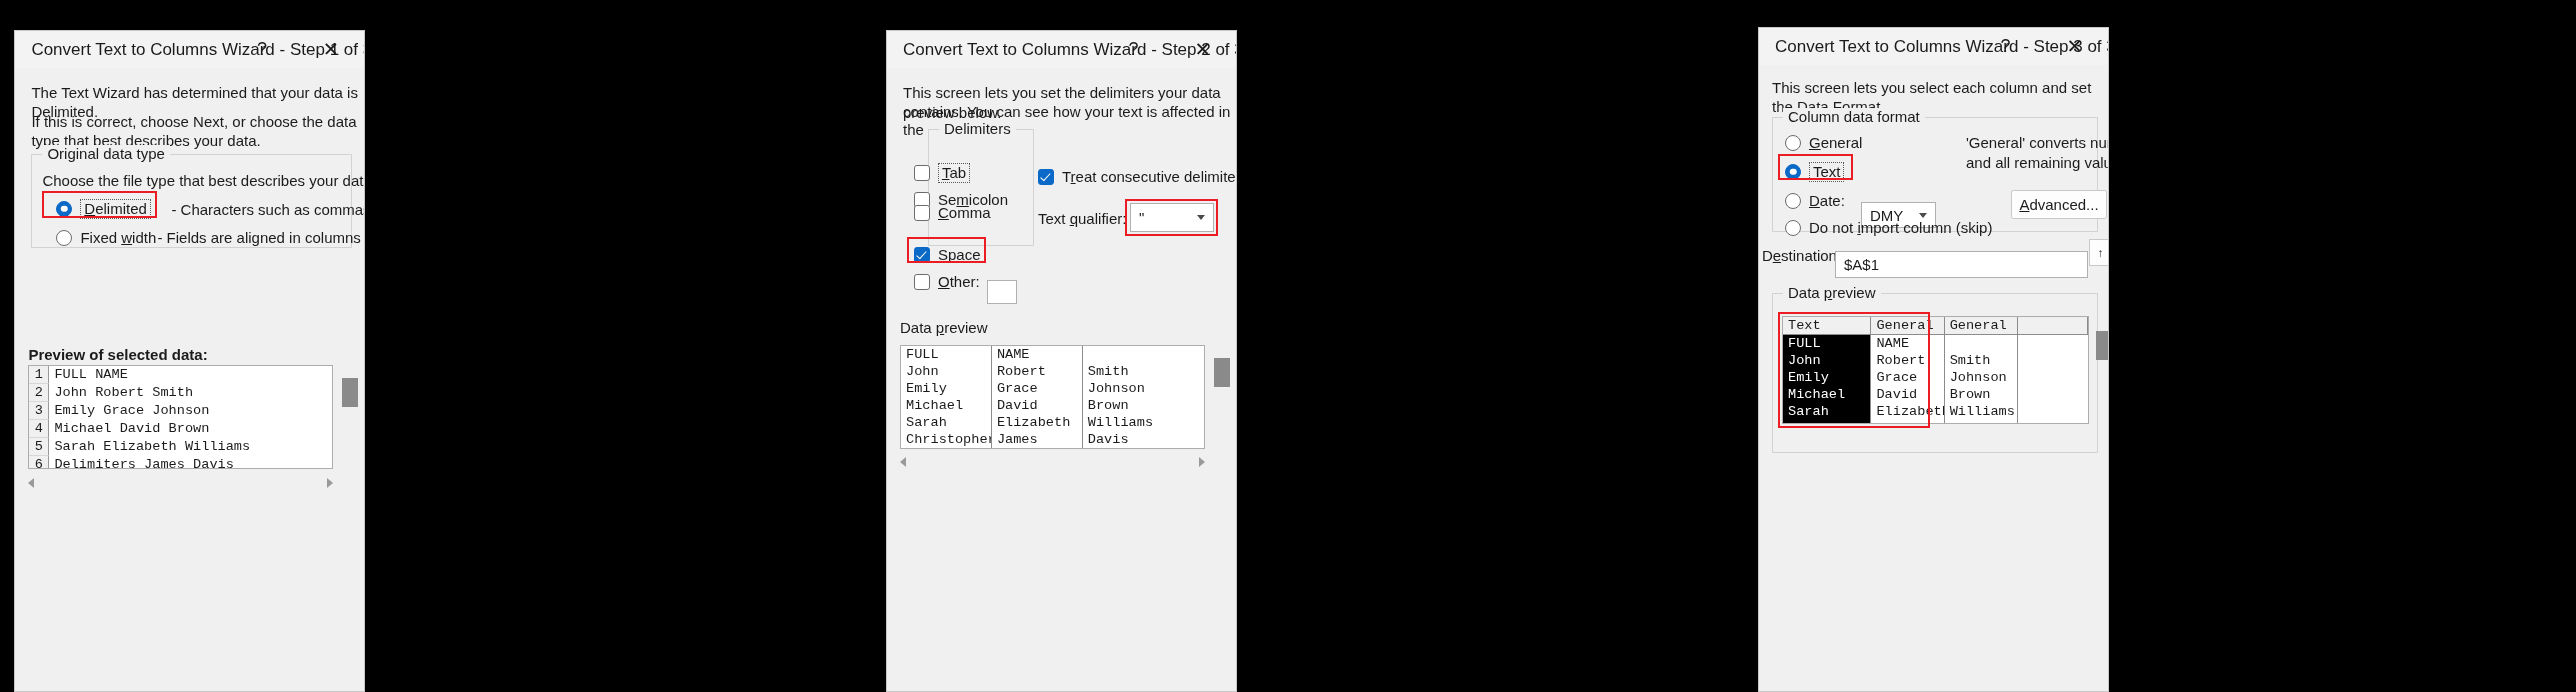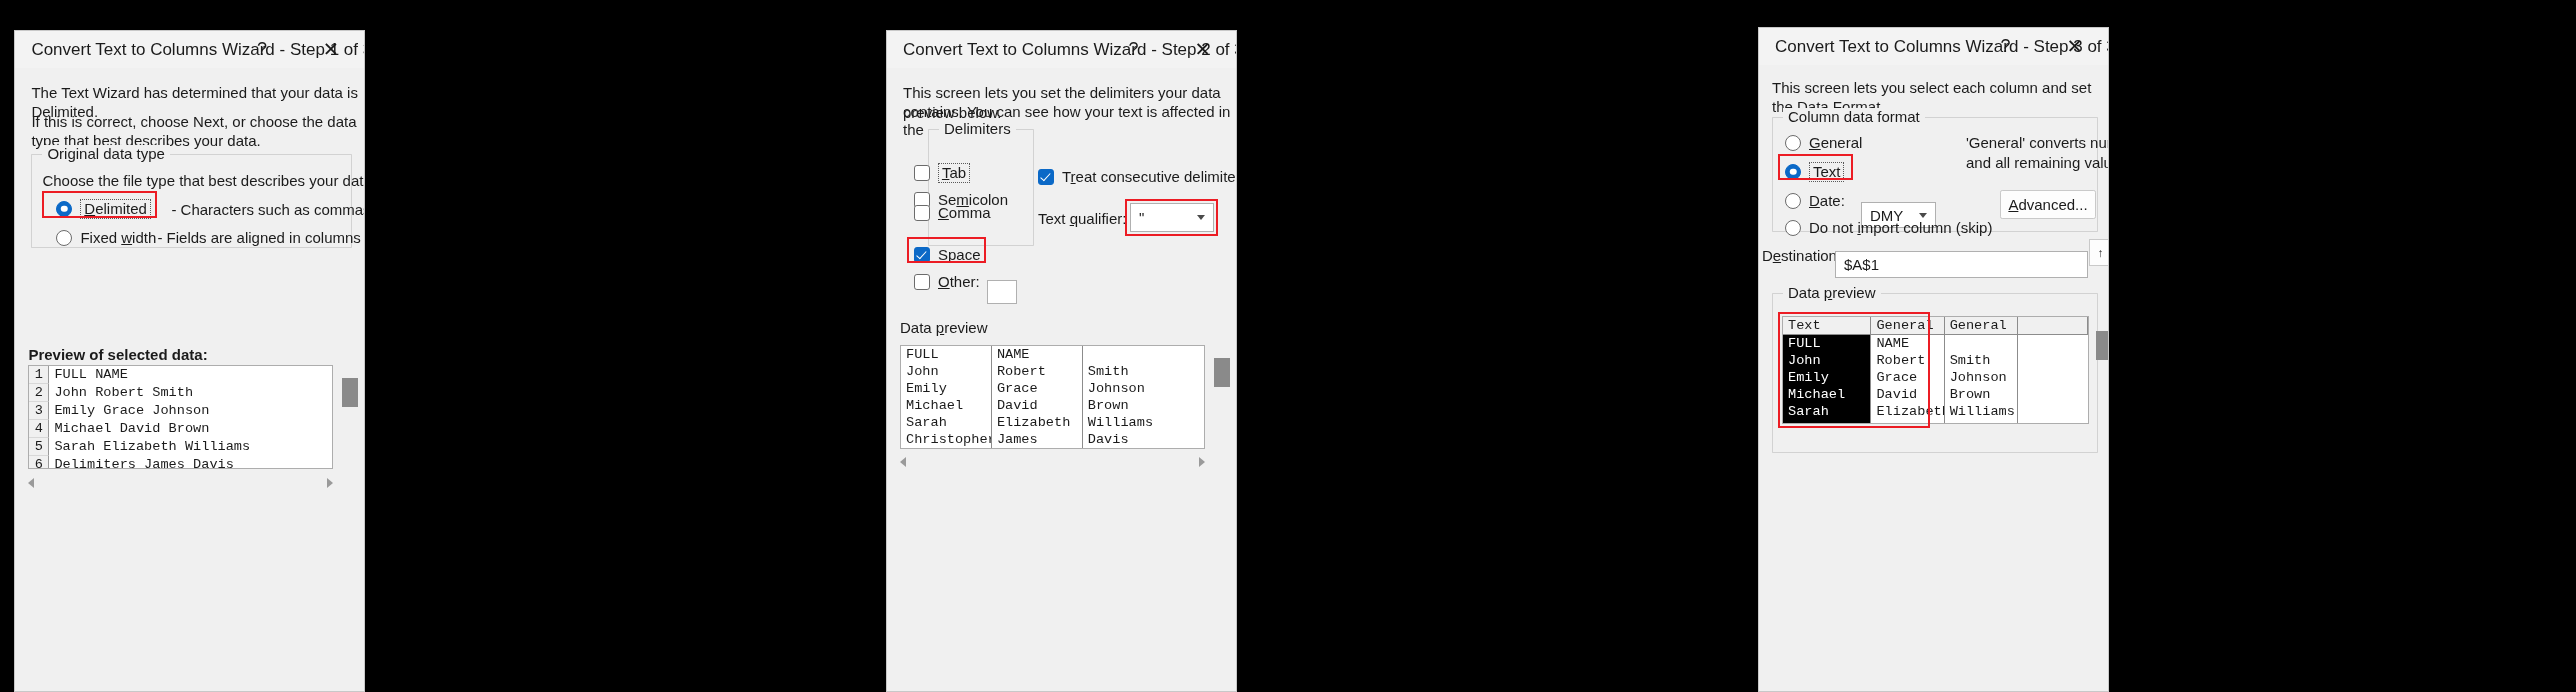--- a/index.html
+++ b/index.html
@@ -280,21 +280,21 @@
       </div>
 
       <div class="radio" style="left:26px;top:154px;">
         <span class="rdot"></span>
         <span>Do not <u class="acc">i</u>mport column (skip)</span>
       </div>
 
       <div class="desc" style="position:absolute;left:207px;top:69px;">'General' converts numeric values to numbers, date values to dates,</div>
       <div class="desc" style="position:absolute;left:207px;top:89px;">and all remaining values to text.</div>
 
-      <div class="btn" style="left:241px;top:125px;width:96px;height:29px;">
+      <div class="btn" style="left:252px;top:125px;width:96px;height:29px;">
         <span><u class="acc">A</u>dvanced...</span>
       </div>
 
       <div class="desc" style="position:absolute;left:2.9px;top:182px;">D<u class="acc">e</u>stination:</div>
       <div class="txtbox" style="left:76px;top:174px;width:253px;height:27px;">$A$1</div>
       <div class="collapsebtn" style="left:330px;top:174px;width:23px;height:27px;">
         <span>↑</span>
       </div>
 
       <div class="group" style="left:13px;top:228px;width:324px;height:158px;">

